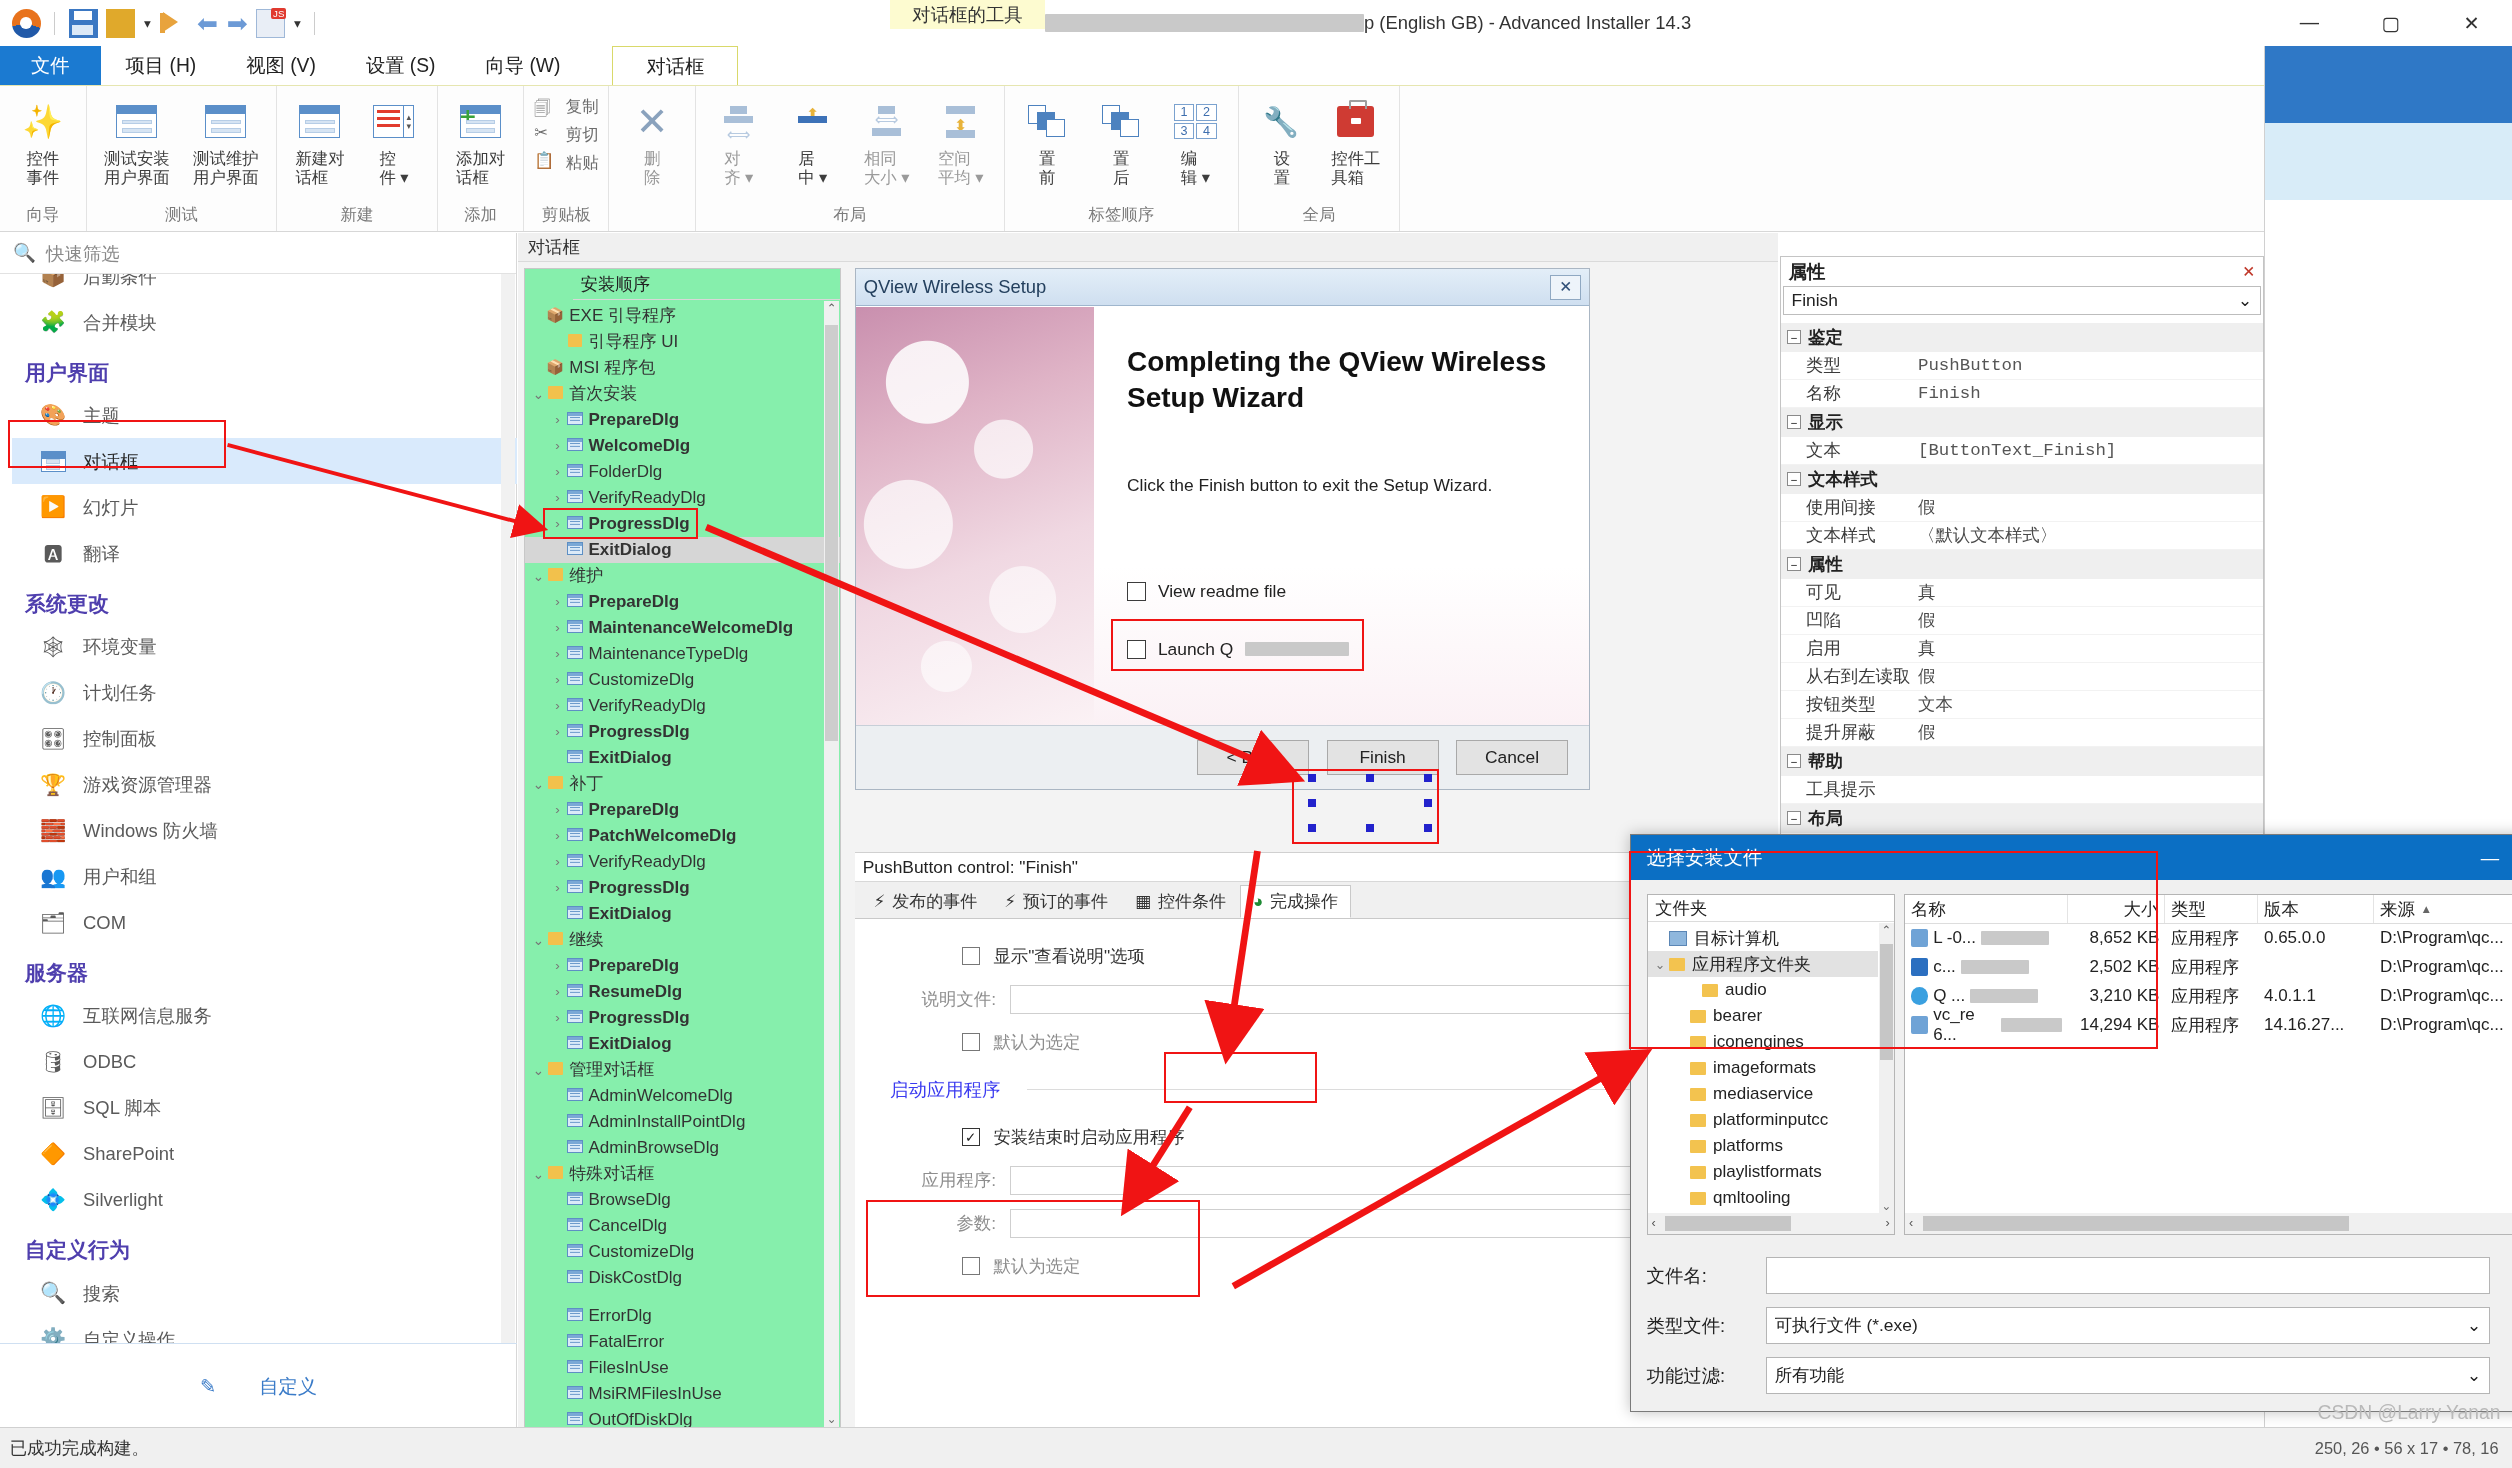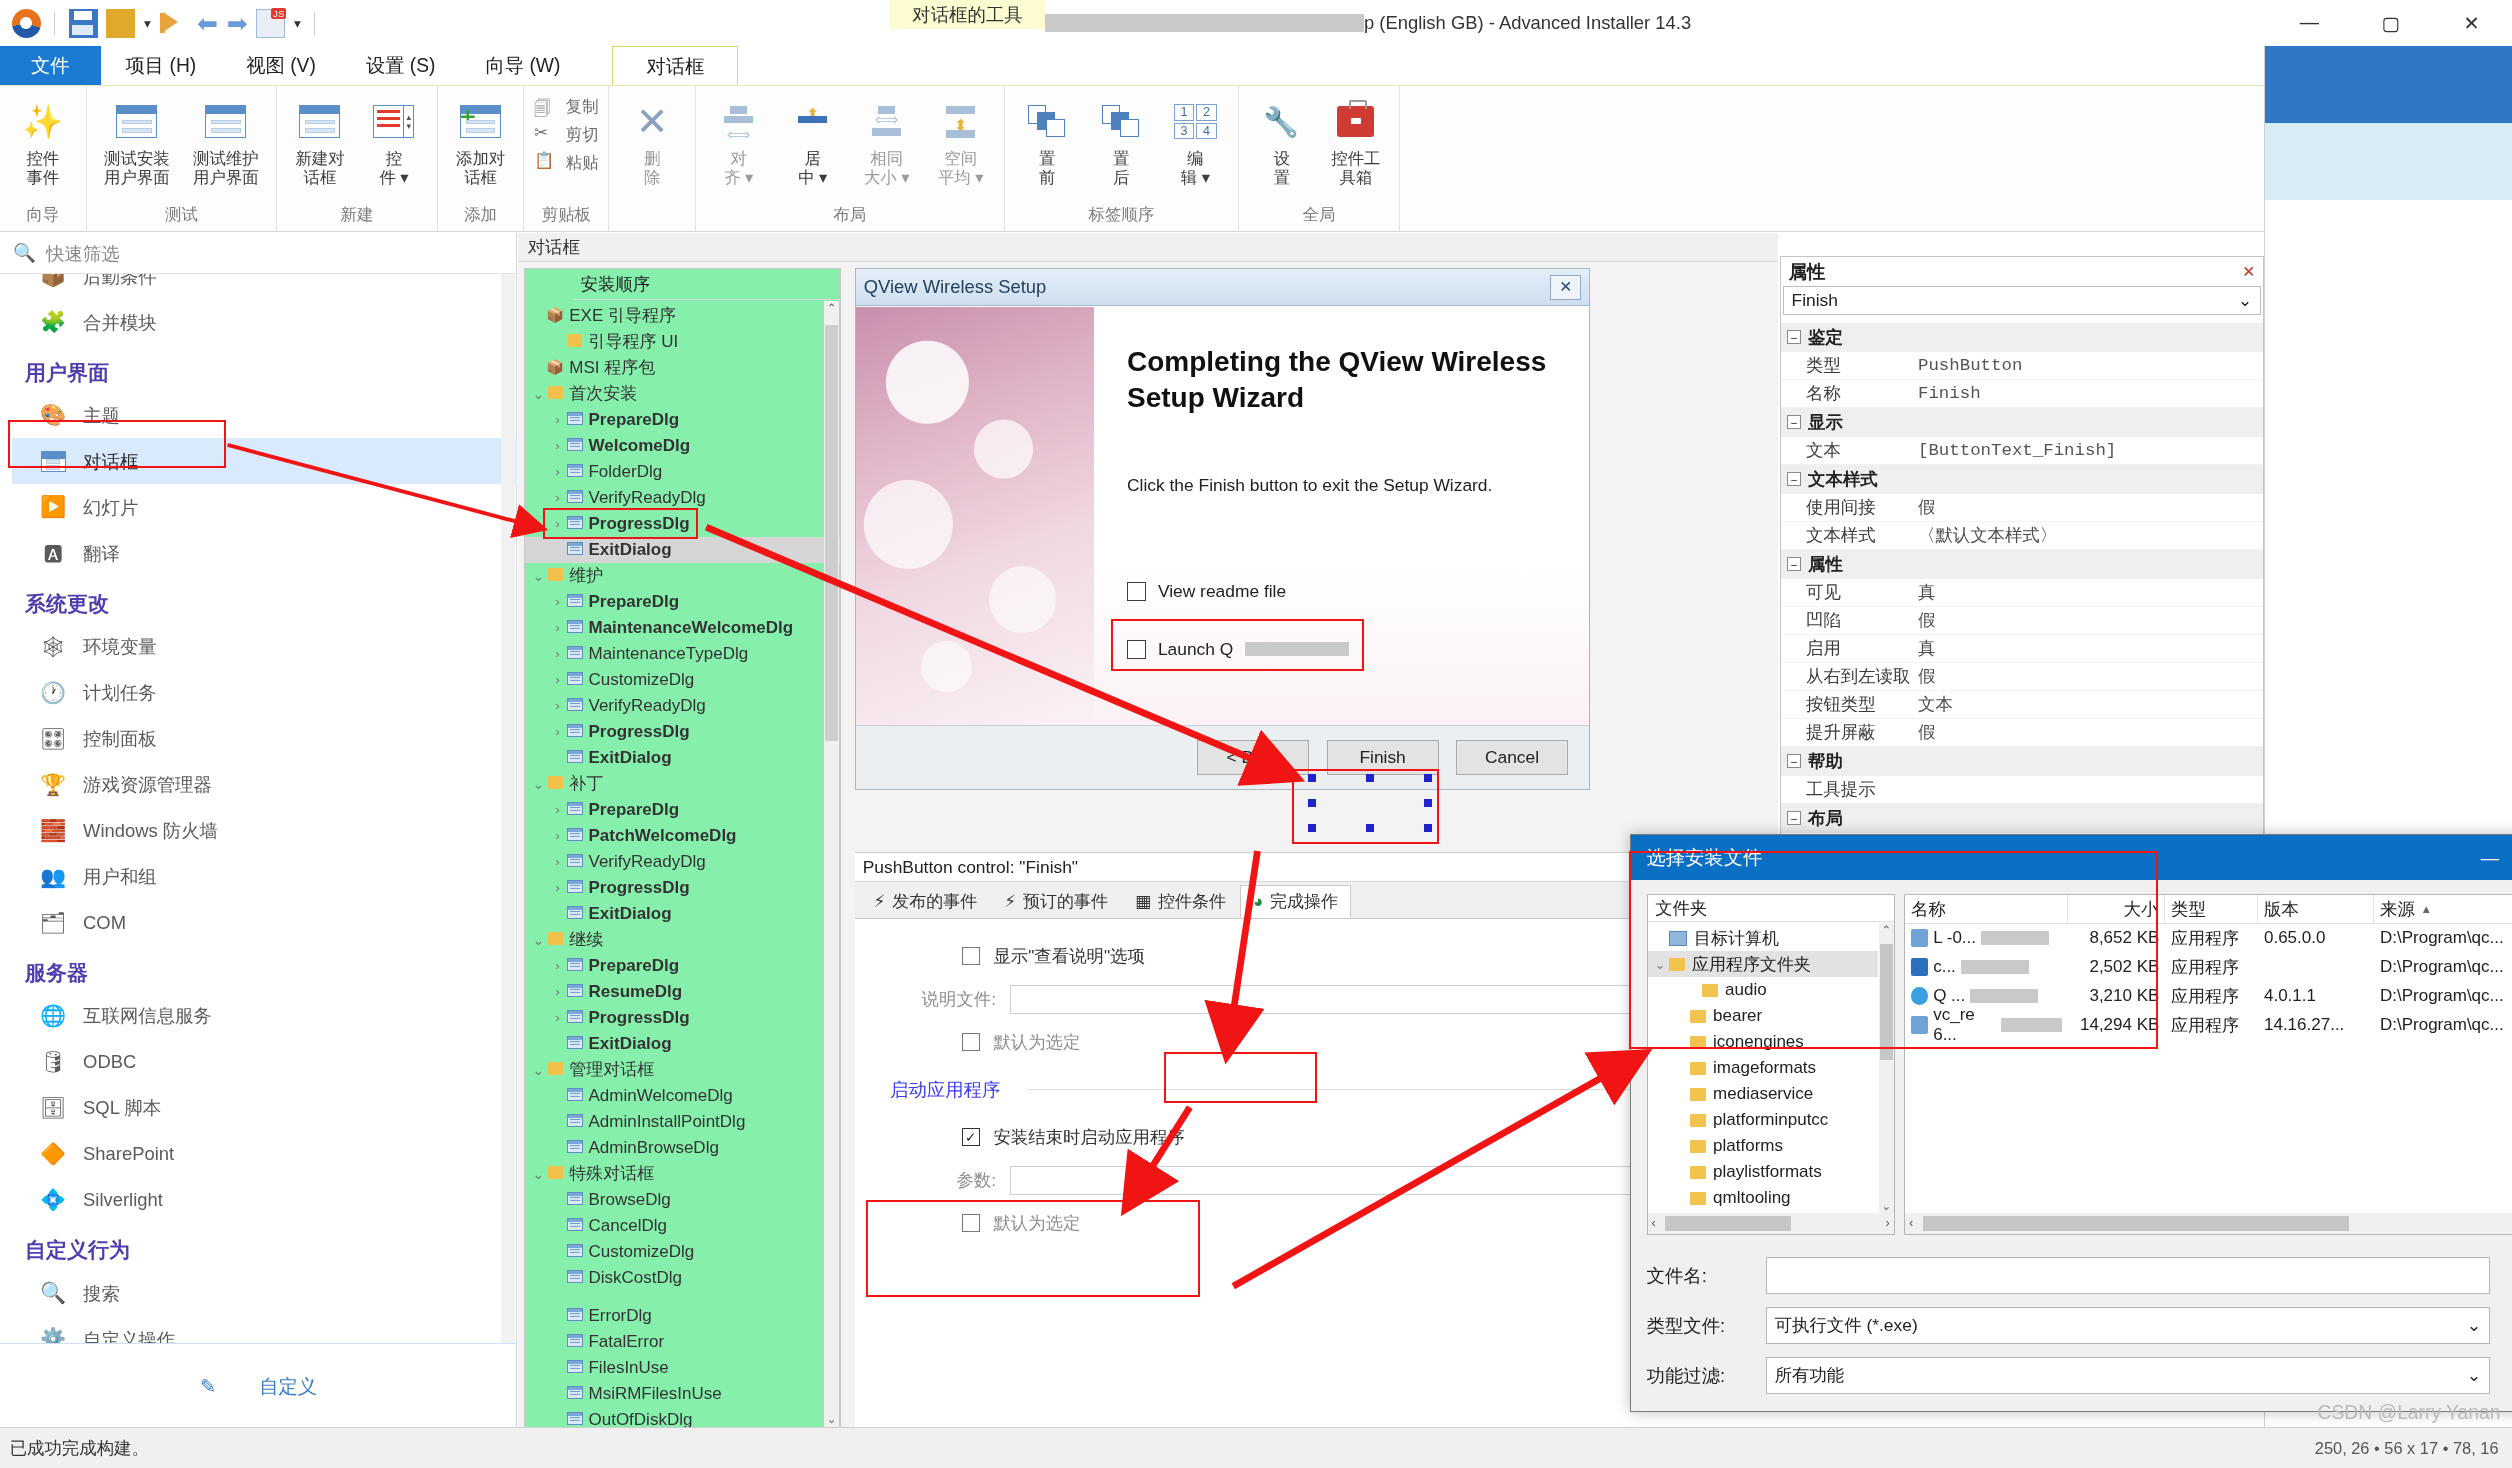--- a/index.html
+++ b/index.html
@@ -68,21 +68,21 @@
 
   
   .ribbon{position:absolute;left:0;top:85px;width:2512px;height:147px;background:#fdfdfd;border-bottom:1px solid #d7d7d7;
      border-top:1px solid #e6e6b0; display:flex; }
   .rgroup{display:flex;flex-direction:column;justify-content:space-between;border-right:1px solid #e3e3e3;padding:3.9px 5.8px 1.9px;}
   .rgroup-items{display:flex;align-items:flex-start;height:108px;}
   .rgroup-name{text-align:center;font-size:16.4px;color:#7b7b7b;padding-bottom:2.9px;}
   .rbtn{width:74px;display:flex;flex-direction:column;align-items:center;padding:4.8px 1.9px 0;}
   .rbtn.wide{width:89px;}
   .rbtn .glyph{height:54px;display:flex;align-items:center;justify-content:center;}
-  .rbtn .lbl{font-size:16.4px;color:#3d3d3d;text-align:center;line-height:1.16;}
+  .rbtn .lbl{font-size:16.4px;color:#3d3d3d;text-align:left;line-height:1.16;}
   .rbtn .lbl.dim{color:#9a9a9a;}
   .rsmall{display:flex;flex-direction:column;justify-content:center;gap:4.8px;padding:5.8px 3.9px 0;}
   .rsmall .row{display:flex;align-items:center;gap:6.8px;font-size:16.4px;color:#6d6d6d;}
   .rsmall .row .g{width:25px;height:23px;display:inline-block;}
 
   
   .dlgicon{width:41px;height:33px;border:1.9px solid #5b8fc9;background:#fff;position:relative;}
   .dlgicon:before{content:"";position:absolute;left:0;top:0;right:0;height:7.7px;background:#5b8fc9;}
   .dlgicon i{position:absolute;left:4.8px;height:4.8px;background:#d6e4f3;border:1px solid #b6cde6;right:4.8px;}
   .dlgicon i.a{top:13.5px;} .dlgicon i.b{top:22px;}
@@ -916,20 +916,24 @@
       <div class="frow" style="height:52px">
         <span class="groupbox-label" style="padding-left:0">启动应用程序</span>
         <span class="gb-line"></span>
       </div>
       <div class="frow">
         <span class="lab" style="width:58px"></span>
         <span class="cb on">✓</span>
         <span style="color:#333">安装结束时启动应用程序</span>
       </div>
       <div class="frow">
+        <span class="lab">应用程序:</span>
+        <span class="finput"></span>
+      </div>
+      <div class="frow">
         <span class="lab">参数:</span>
         <span class="finput"></span>
       </div>
       <div class="frow">
         <span class="lab" style="width:58px"></span>
         <span class="cb"></span>
         <span>默认为选定</span>
       </div>
     </div>
   </div>

